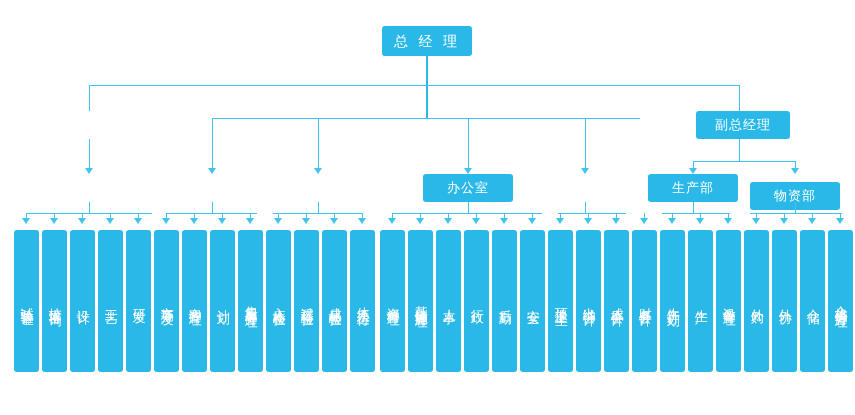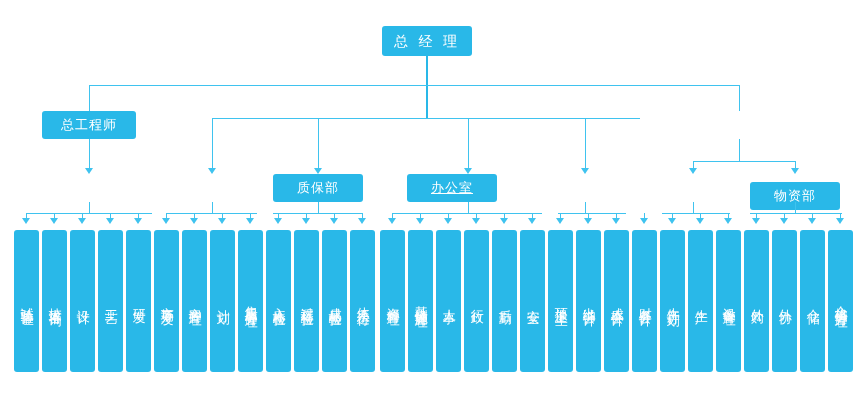--- a/index.html
+++ b/index.html
@@ -72,21 +72,21 @@
 <div id="chart">
 
   <div class="node root" style="left:382px;top:26px;width:90px;height:30px;">总 经 理</div>
 
   <div class="ln lnv thick" style="left:426px;top:56px;height:62px;"></div>
 
   <div class="ln lnh" style="left:89px;top:85px;width:650px;"></div>
   <div class="ln lnv" style="left:89px;top:85px;height:26px;"></div>
   <div class="ln lnv" style="left:739px;top:85px;height:26px;"></div>
 
-  <div class="node lvl2" style="left:42px;top:111px;width:94px;height:28px;">总工程师</div>
+  <div class="node lvl2" style="left:696px;top:111px;width:94px;height:28px;">副总经理</div>
 
   <div class="ln lnv" style="left:89px;top:139px;height:32px;"></div>
   <div class="arrow" style="left:85px;top:168px;"></div>
 
   <div class="ln lnv" style="left:739px;top:139px;height:22px;"></div>
   <div class="ln lnh" style="left:693px;top:161px;width:102px;"></div>
   <div class="ln lnv" style="left:693px;top:161px;height:10px;"></div>
   <div class="ln lnv" style="left:795px;top:161px;height:10px;"></div>
   <div class="arrow" style="left:689px;top:168px;"></div>
   <div class="arrow" style="left:791px;top:168px;"></div>
@@ -94,22 +94,22 @@
   <div class="ln lnh" style="left:212px;top:118px;width:428px;"></div>
   <div class="ln lnv" style="left:212px;top:118px;height:53px;"></div>
   <div class="ln lnv" style="left:318px;top:118px;height:53px;"></div>
   <div class="ln lnv" style="left:468px;top:118px;height:53px;"></div>
   <div class="ln lnv" style="left:585px;top:118px;height:53px;"></div>
   <div class="arrow" style="left:208px;top:168px;"></div>
   <div class="arrow" style="left:314px;top:168px;"></div>
   <div class="arrow" style="left:464px;top:168px;"></div>
   <div class="arrow" style="left:581px;top:168px;"></div>
 
-  <div class="node dept" style="left:273px;top:174px;width:90px;height:28px;">质保部</div>
-  <div class="node dept" style="left:407px;top:174px;width:90px;height:28px;text-decoration:underline;">办公室</div>
+  <div class="node dept" style="left:423px;top:174px;width:90px;height:28px;">办公室</div>
+  <div class="node dept" style="left:648px;top:174px;width:90px;height:28px;">生产部</div>
   <div class="node dept" style="left:750px;top:182px;width:90px;height:28px;">物资部</div>
 
   <div class="ln lnv" style="left:89px;top:202px;height:11px;"></div>
   <div class="ln lnh" style="left:26px;top:213px;width:126px;"></div>
 
   <div class="ln lnv" style="left:212px;top:202px;height:11px;"></div>
   <div class="ln lnh" style="left:167px;top:213px;width:90px;"></div>
 
   <div class="ln lnv" style="left:318px;top:202px;height:11px;"></div>
   <div class="ln lnh" style="left:273px;top:213px;width:90px;"></div>

